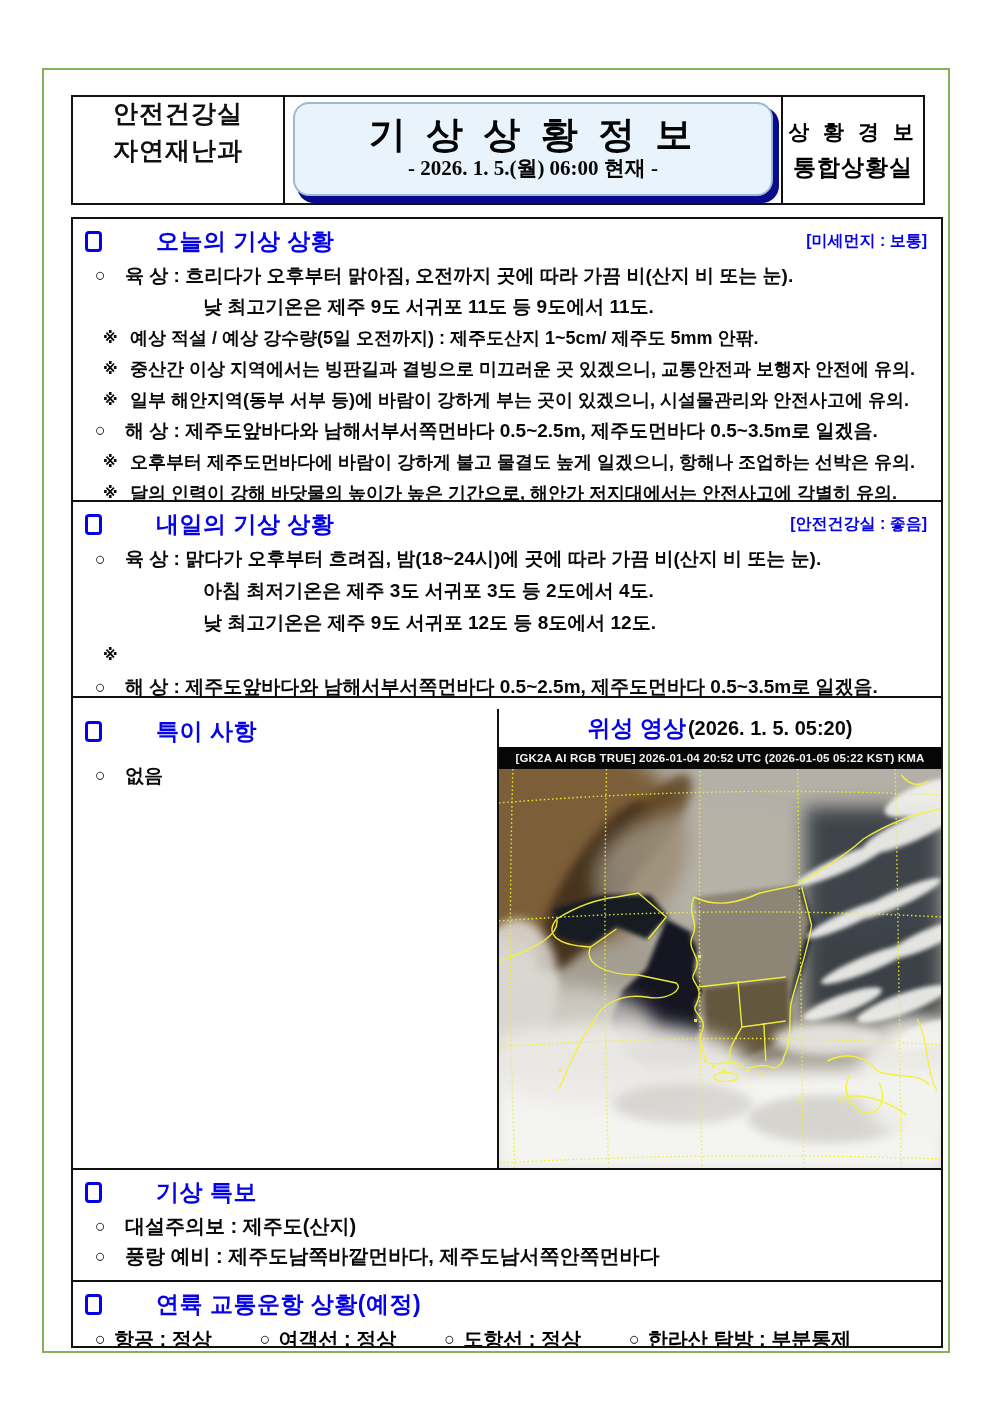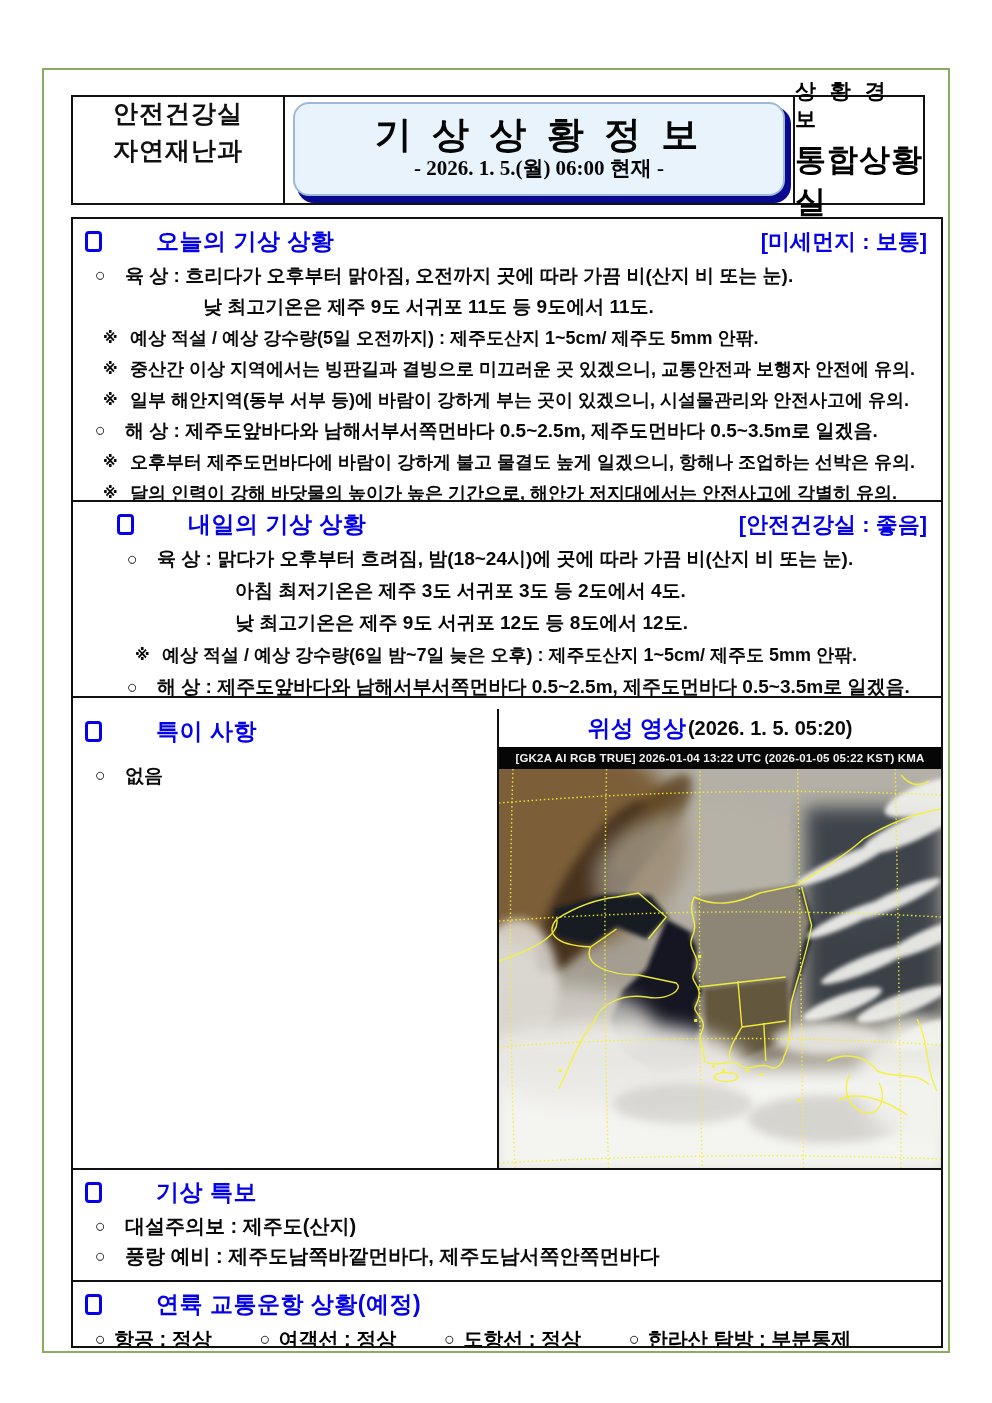--- a/index.html
+++ b/index.html
@@ -12,38 +12,38 @@
                   border:2px solid #111; display:flex; background:#fff; }
   .h-left { width:212px; border-right:2px solid #111; display:flex; flex-direction:column;
             align-items:center; justify-content:flex-start; gap:4px; }
   .h-left div { font-size:25px; font-weight:800; letter-spacing:1px; color:#111; }
   .h-center { flex:1; padding:5px 8px 7px 8px; }
   .title-box { height:100%; background:#e9f3fc; border:2px solid #9cb9d8; border-radius:16px;
                box-shadow:5px 6px 0 1px #0a0a8e; display:flex; flex-direction:column;
                align-items:center; justify-content:center; }
   .main-title { font-size:37px; font-weight:800; letter-spacing:5px; color:#050505; line-height:1.05; }
   .sub-title { font-size:21px; font-weight:700; color:#050505; font-family:"Liberation Serif","DejaVu Serif",serif; }
-  .h-right { width:130px; border-left:2px solid #111; display:flex; flex-direction:column;
+  .h-right { width:142px; border-left:2px solid #111; display:flex; flex-direction:column;
              align-items:center; justify-content:center; gap:6px; }
   .h-right .r1 { font-size:21px; font-weight:800; letter-spacing:4px; }
-  .h-right .r2 { font-size:31px; font-weight:800; letter-spacing:1px; }
+  .h-right .r2 { font-size:23px; font-weight:800; letter-spacing:1px; }
 
   
   .content-table { position:absolute; left:71px; top:217px; width:872px; border:2px solid #111; background:#fff; }
   section { overflow:hidden; }
   .sec-today { height:283px; border-bottom:2px solid #111; }
-  .sec-tomorrow { height:196px; border-bottom:2px solid #111;padding-left:32px; }
+  .sec-tomorrow { height:196px; border-bottom:2px solid #111; }
   .split { height:461px; border-bottom:2px solid #111; display:flex;margin-top:11px; }
   .sec-warnings { height:112px; border-bottom:2px solid #111; }
   .sec-transport { height:64px; }
 
   .sec-head { display:flex; align-items:center; padding:7px 14px 3px 12px;gap:44px; }
   .chk { width:17px; height:21px; border:3px solid #0502e8; border-radius:4px; margin-right:10px; flex:none; }
   .sec-title { color:#0502e8; font-size:23px; font-weight:800; letter-spacing:0.5px; }
-  .dust { margin-left:auto; color:#0502e8; font-size:22px; font-weight:800; }
+  .dust { margin-left:auto; color:#0502e8; font-size:16px; font-weight:800; }
 
   .row { display:flex; align-items:center; height:31px; padding-left:22px;
          font-size:19px; font-weight:700; color:#0a0a0a; }
   .row .b { width:30px; flex:none; font-size:18px; font-weight:600; }
   .row.note { padding-left:30px; font-weight:600; font-size:18px; }
   .row.note .b { width:27px; font-size:15px; }
   .row.cont { padding-left:100px; }
   .sec-tomorrow .row { height:32px; }
   .sec-warnings .row { height:30px; font-weight:650; font-size:20px; }
 
@@ -158,21 +158,20 @@
             <span class="t">아침 최저기온은 제주 3도 서귀포 3도 등 2도에서 4도.</span>
           </div>
 
           <div class="row cont">
             <span class="b"></span>
             <span class="t">낮 최고기온은 제주 9도 서귀포 12도 등 8도에서 12도.</span>
           </div>
 
           <div class="row note">
             <span class="b">※</span>
-            <span class="t">예상 적설 / 예상 강수량(6일 밤~7일 늦은 오후) : 제주도산지 1~5cm/ 제주도 5mm 안팎.</span>
           </div>
 
           <div class="row main">
             <span class="b">○</span>
             <span class="t">해 상 : 제주도앞바다와 남해서부서쪽먼바다 0.5~2.5m, 제주도먼바다 0.5~3.5m로 일겠음.</span>
           </div>
         </div>
     </section>
 
     <div class="split">
@@ -188,21 +187,21 @@
               <span class="t">없음</span>
             </div>
           </div>
       </div>
 
       <div class="col-right">
         <div class="sat-title">
           <span class="blue">위성 영상</span>
           <span class="black">(2026. 1. 5. 05:20)</span>
         </div>
-        <div class="sat-caption">[GK2A AI RGB TRUE] 2026-01-04 13:22 UTC (2026-01-05 05:22 KST) KMA</div>
+        <div class="sat-caption">[GK2A AI RGB TRUE] 2026-01-04 20:52 UTC (2026-01-05 05:22 KST) KMA</div>
 
         <svg class="sat-img" viewBox="0 0 444 399" preserveAspectRatio="none">
           <defs>
             <filter id="f2" x="-30%" y="-30%" width="160%" height="160%">
                 <feGaussianBlur stdDeviation="2"></feGaussianBlur>
               </filter>
             <filter id="f5" x="-40%" y="-40%" width="180%" height="180%">
                 <feGaussianBlur stdDeviation="5"></feGaussianBlur>
               </filter>
             <filter id="f9" x="-50%" y="-50%" width="200%" height="200%">

